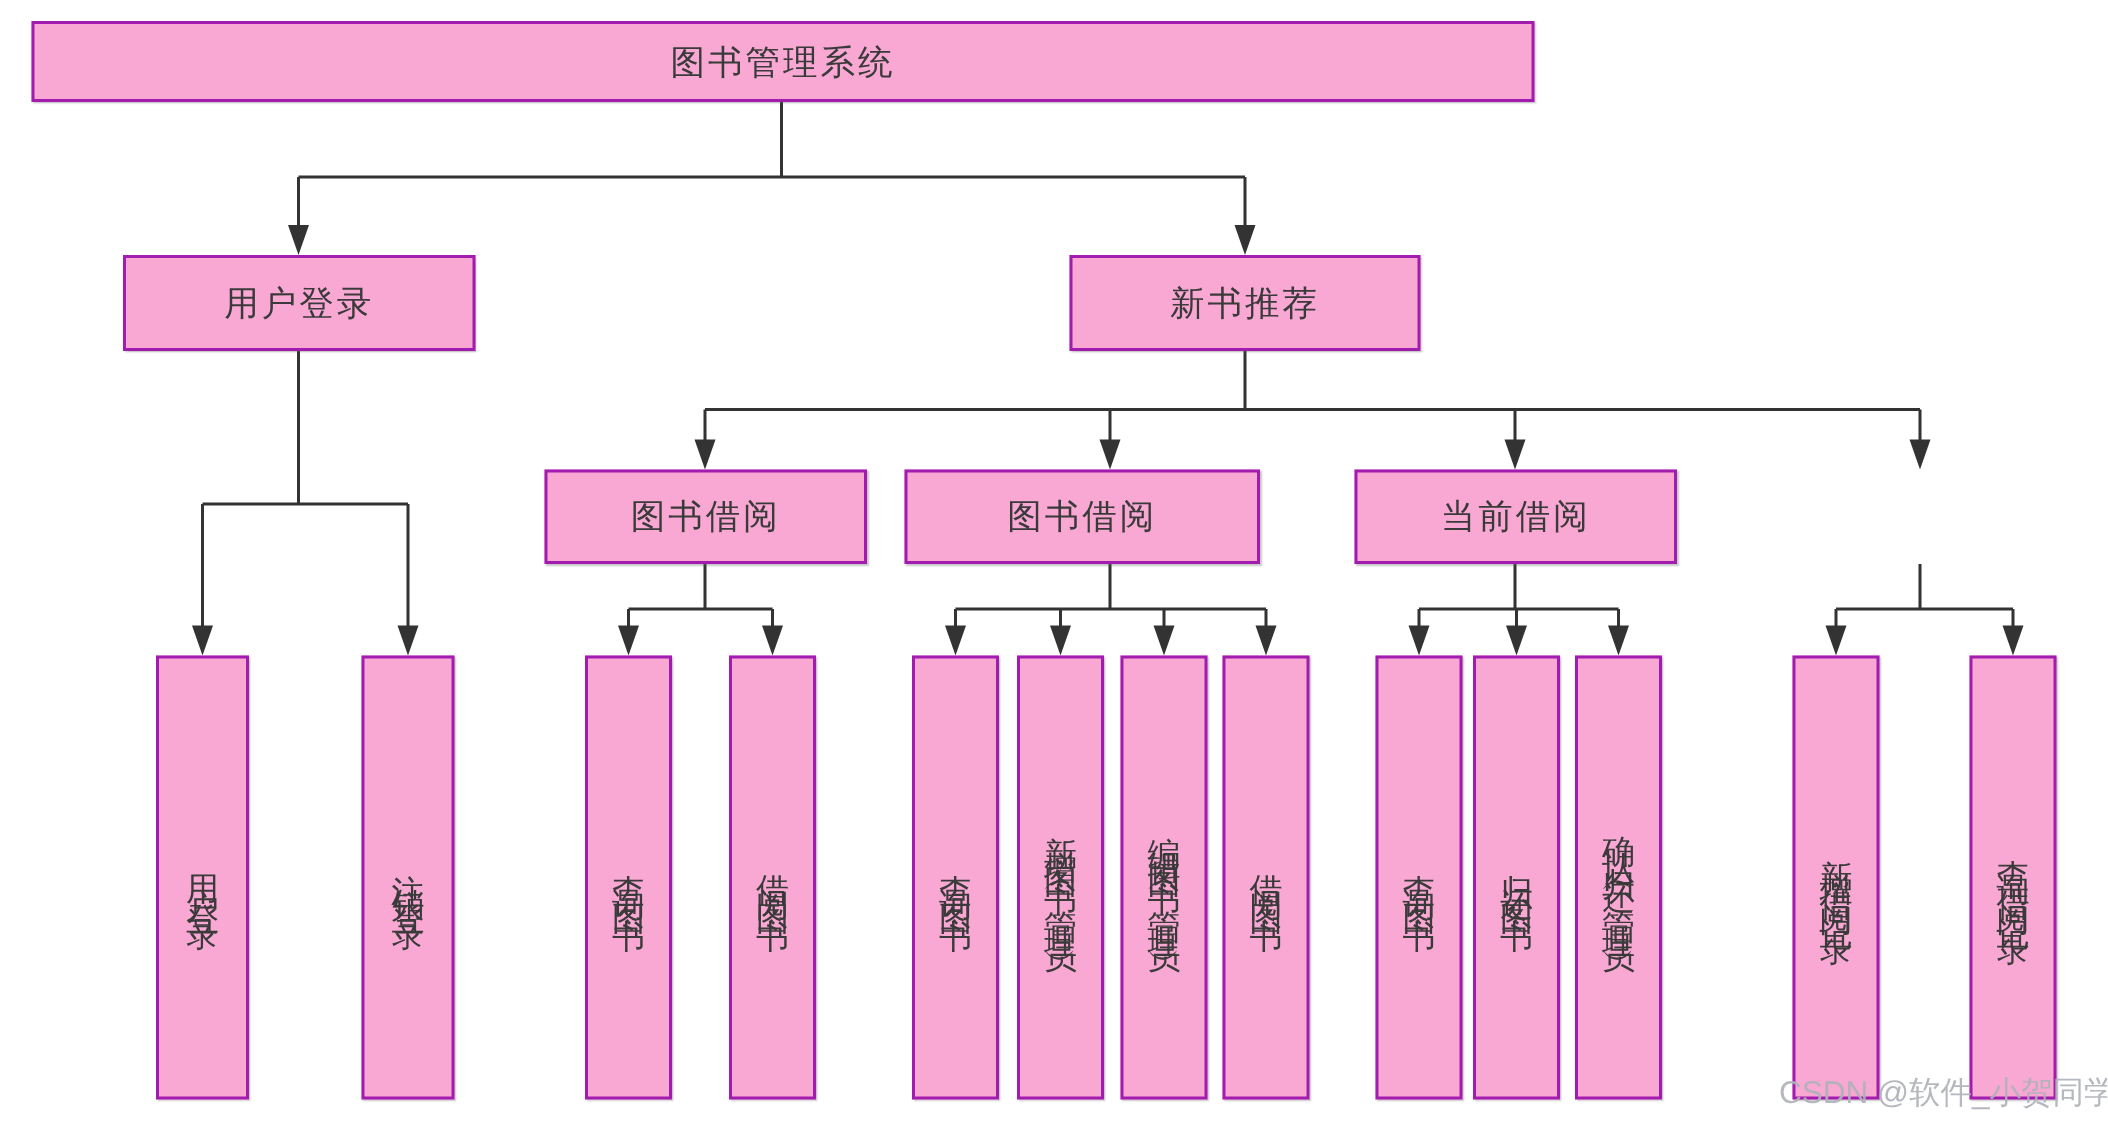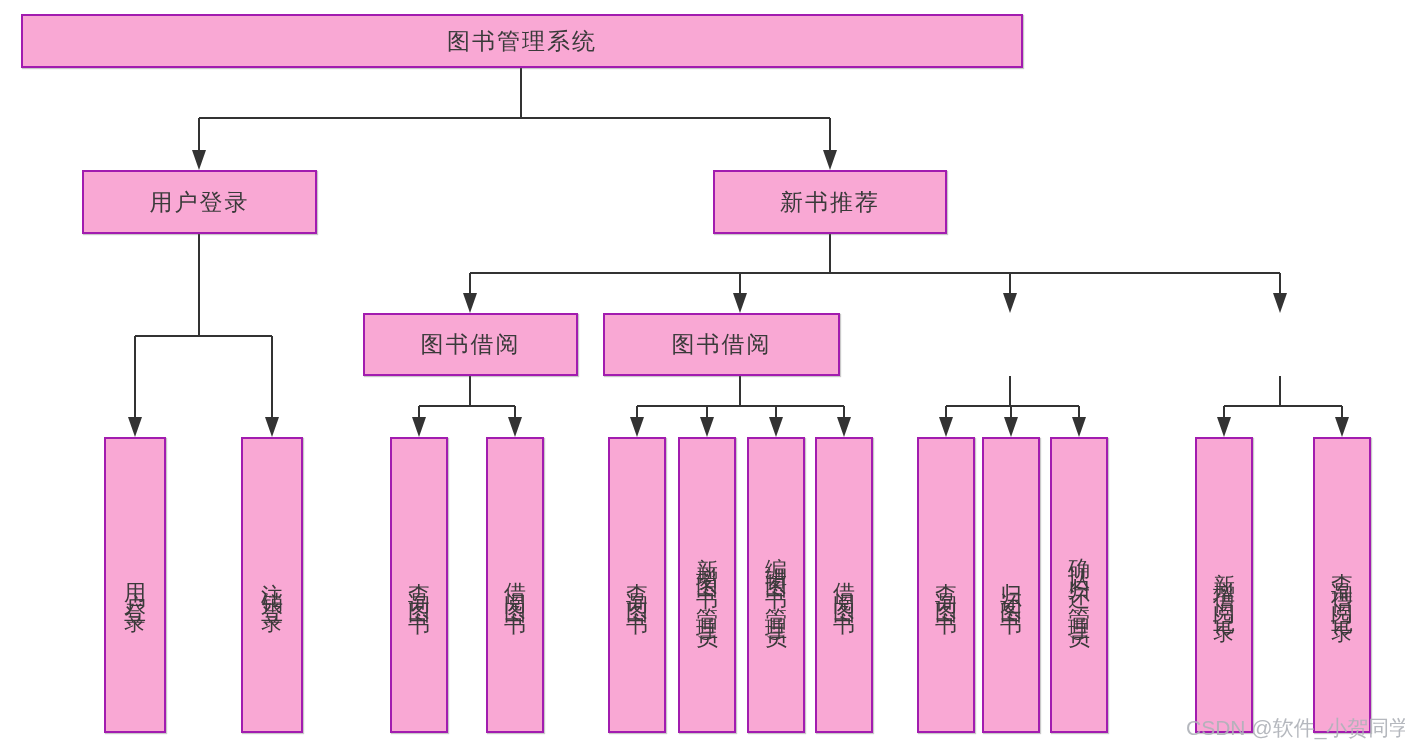--- a/index.html
+++ b/index.html
@@ -105,20 +105,23 @@
   <div class="box h" style="left:713px;top:170px;width:234px;height:64px">
     <span>新书推荐</span>
   </div>
 
   <div class="box h" style="left:363px;top:313px;width:215px;height:63px">
     <span>图书借阅</span>
   </div>
   <div class="box h" style="left:603px;top:313px;width:237px;height:63px">
     <span>图书借阅</span>
   </div>
+  <div class="box h" style="left:903px;top:313px;width:215px;height:63px">
+    <span>当前借阅</span>
+  </div>
 
   <div class="box v" style="left:104px;top:437px;width:62px;height:296px">
     <span>用户登录</span>
   </div>
   <div class="box v" style="left:241px;top:437px;width:62px;height:296px">
     <span>注销登录</span>
   </div>
 
   <div class="box v" style="left:390px;top:437px;width:58px;height:296px">
     <span>查询图书</span>

